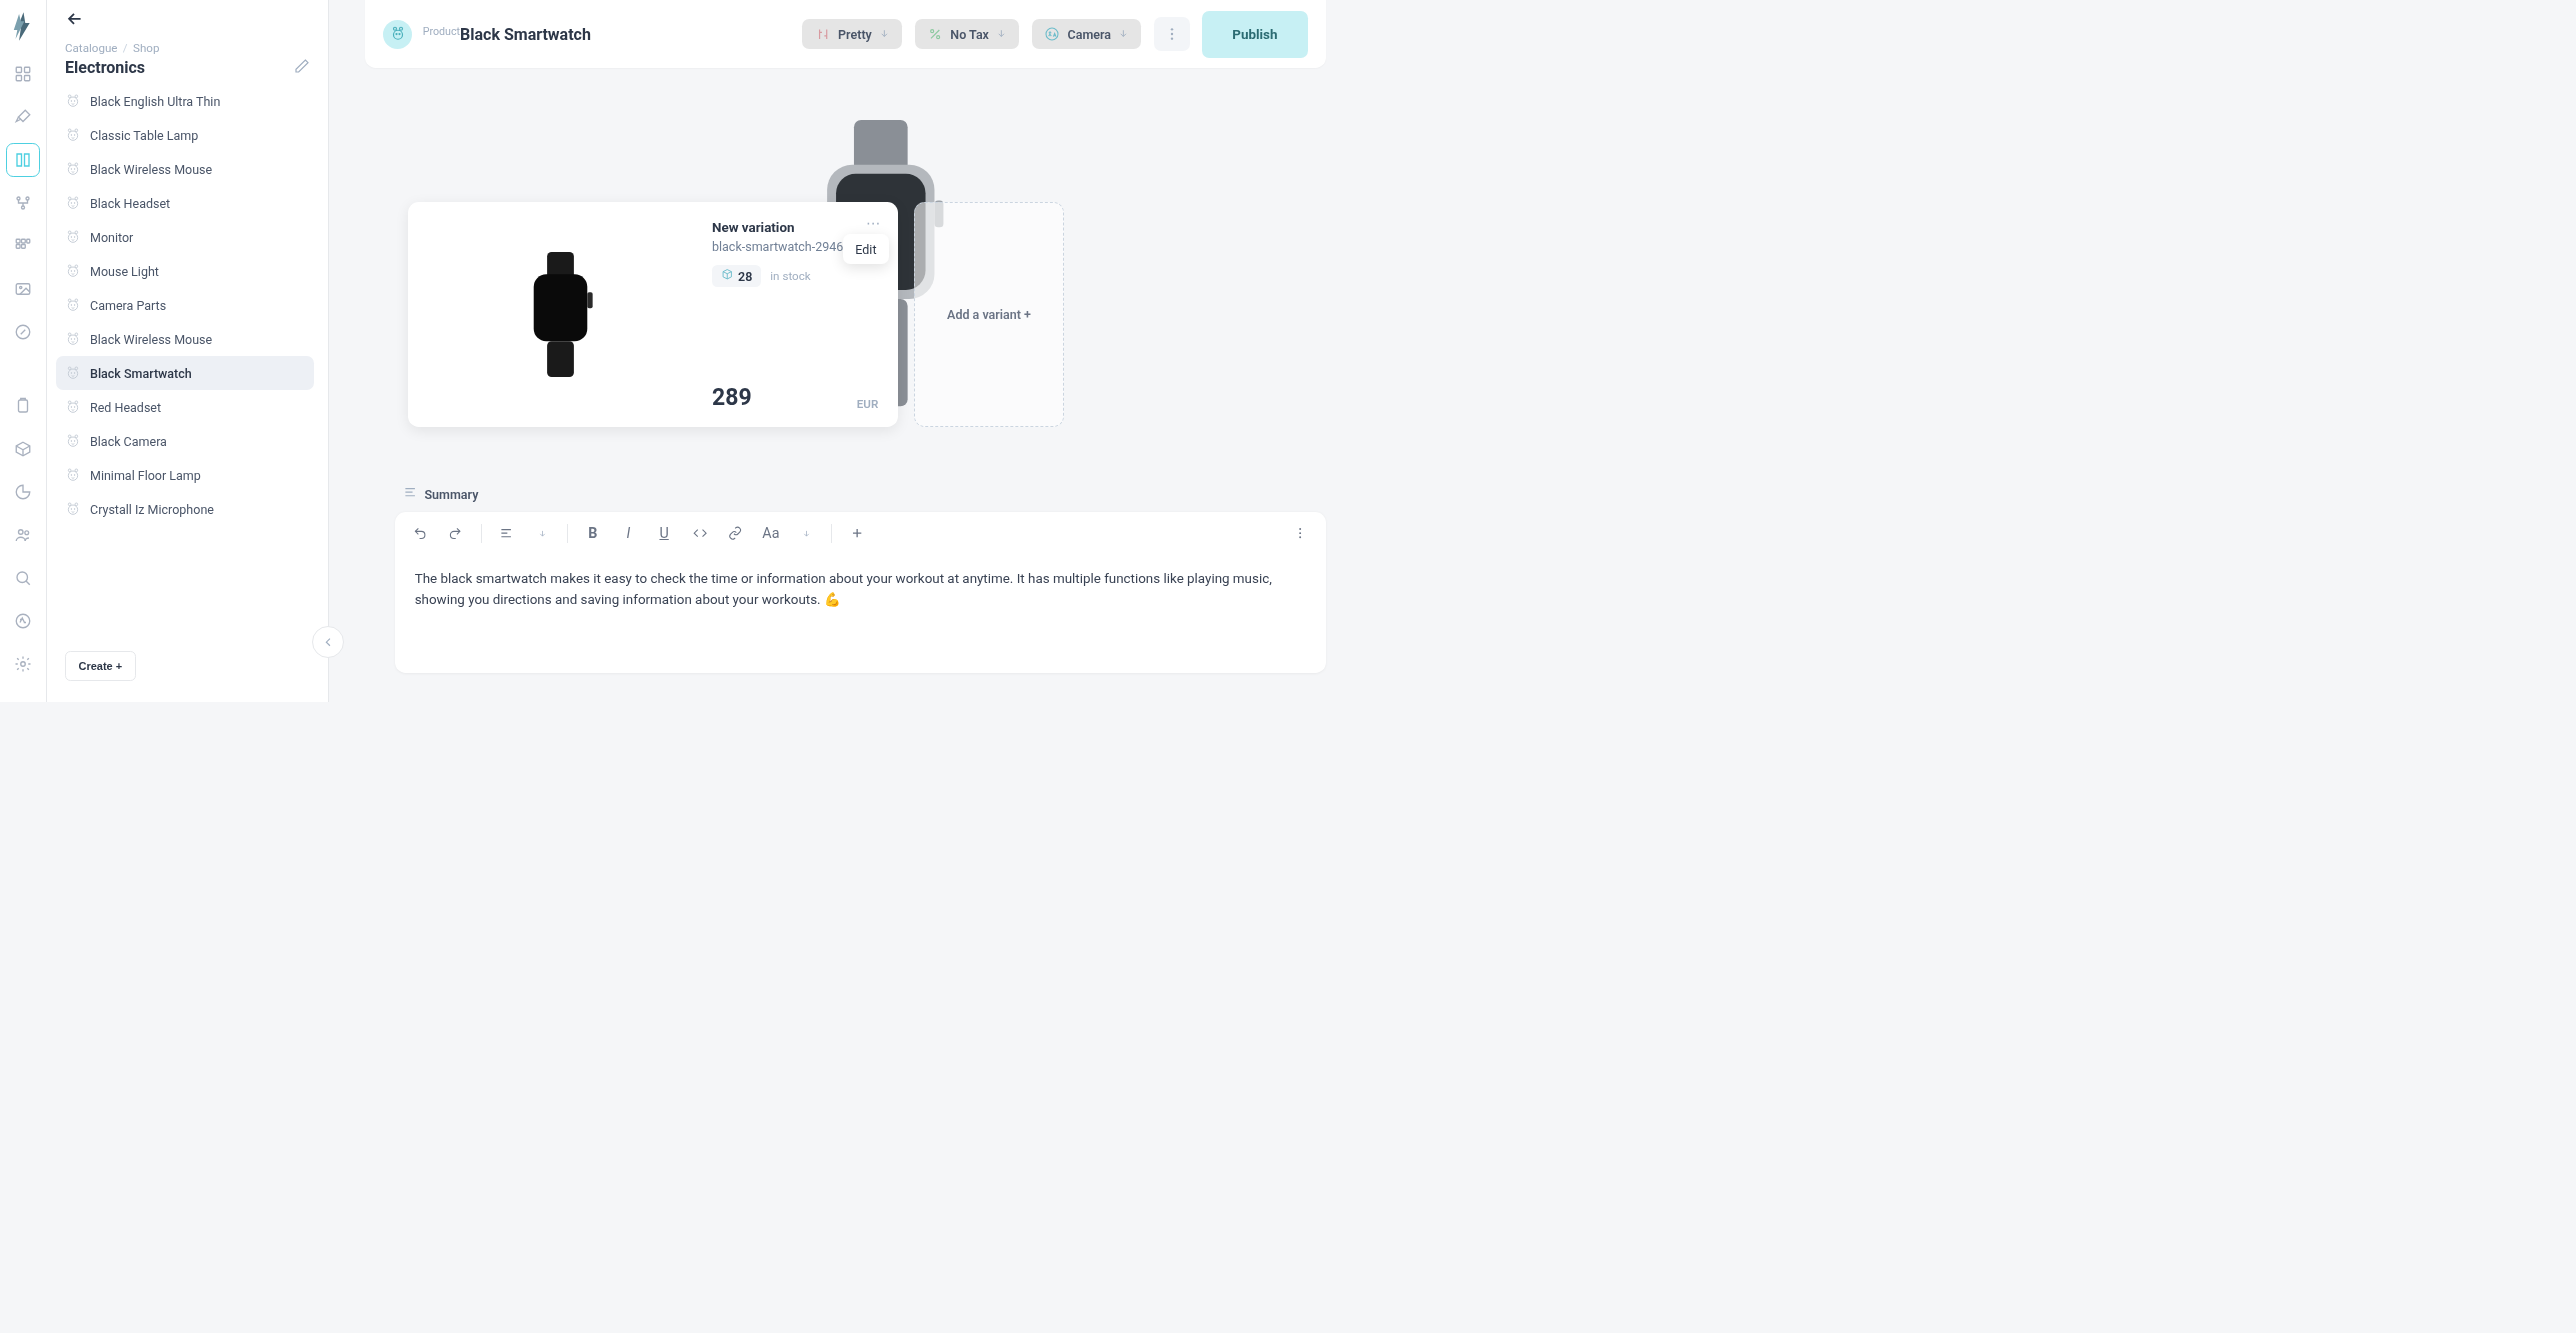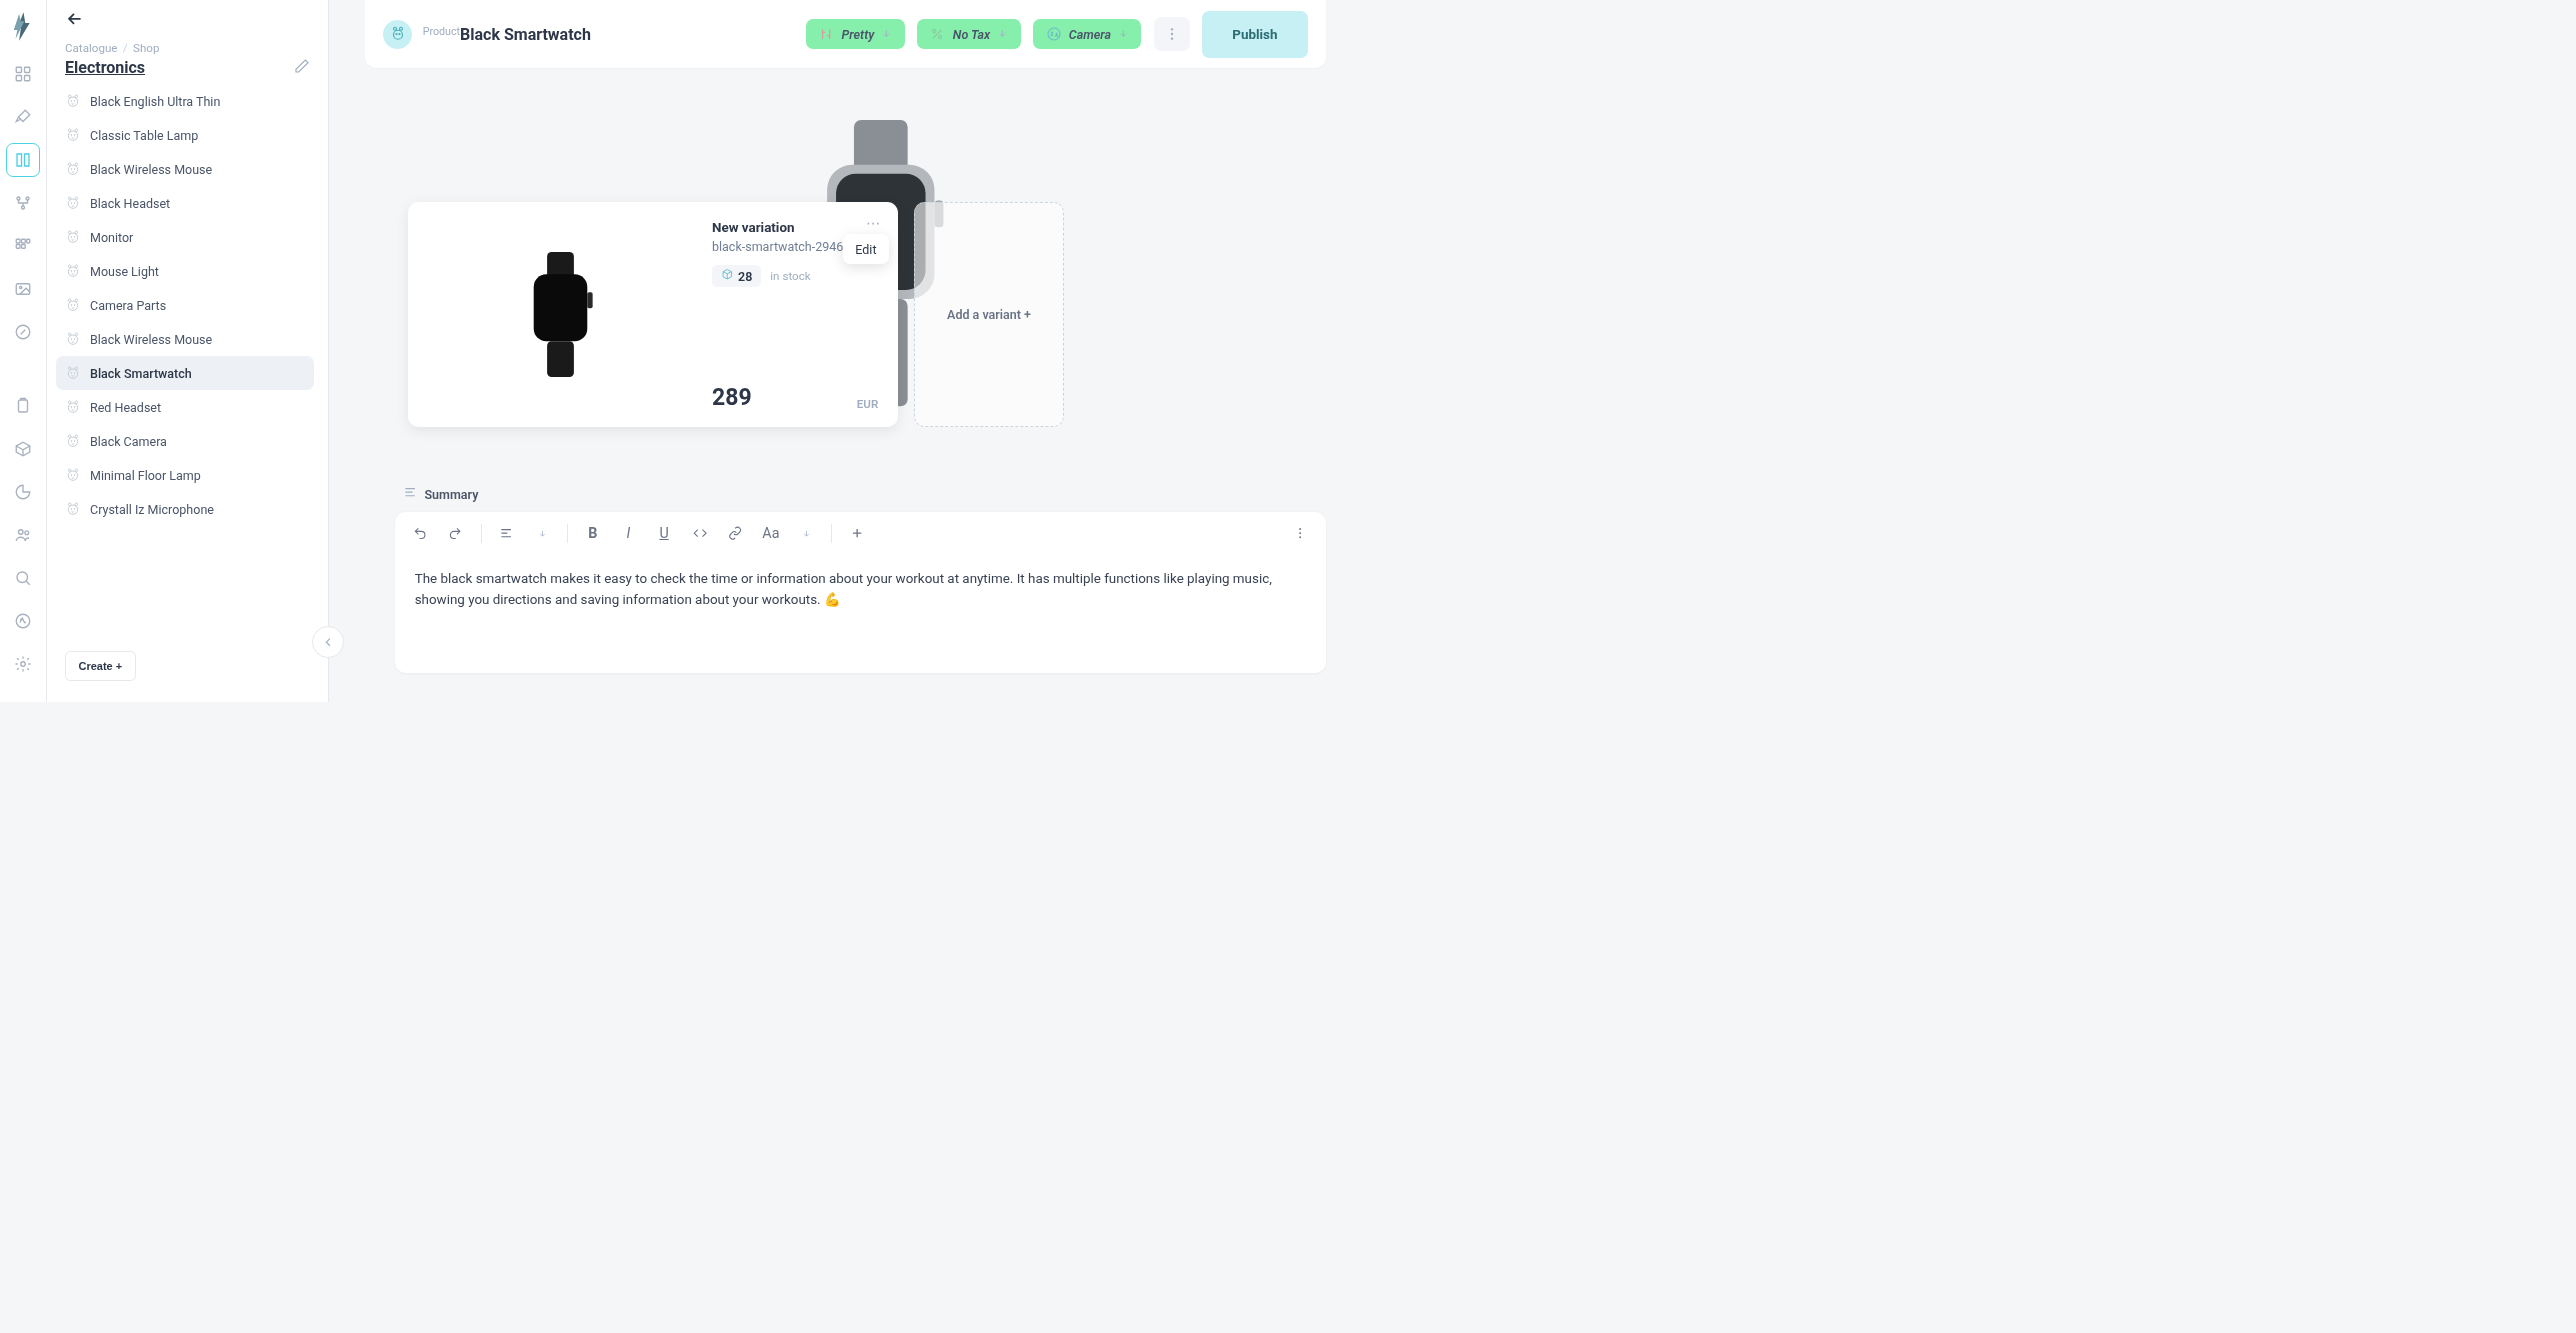--- a/index.html
+++ b/index.html
@@ -56,21 +56,20 @@
 .back-arrow {
   color: #2d3748; cursor: pointer; margin-bottom: 3.6px;
 }
 .crumbs {
   display: flex; gap: 5.4px; color: #a0aec0; font-size: 11.6px; margin-top: 9px;
 }
 .crumbs .sep { color: #cbd5e0; }
 .sb-title-row {
   display: flex; justify-content: space-between; align-items: center;
   padding: 3.6px 18px 7.2px 18px;
-  text-decoration: underline;
 }
 .sb-title { font-weight: 700; font-size: 16px; color: #2d3748; }
 .edit-pencil { color: #a0aec0; cursor: pointer; }
 
 .sb-list {
   flex: 1; overflow-y: auto; padding: 0 9px 0 9px;
   margin-right: 5.4px;
 }
 .sb-list::-webkit-scrollbar { width: 7.2px; }
 .sb-list::-webkit-scrollbar-thumb { background: #d0d4db; border-radius: 3.6px; }
@@ -122,25 +121,24 @@
 .tb-left { display: flex; align-items: center; gap: 10.7px; flex: 1; }
 .tb-avatar {
   width: 29px; height: 29px; border-radius: 50%;
   background: #c7f0f4; display:flex; align-items:center; justify-content:center;
 }
 .tb-meta { display: flex; flex-direction: row; }
 .tb-label { font-size: 10.7px; color: #a0aec0; }
 .tb-title { font-size: 16px; font-weight: 700; color: #2d3748; }
 
 .pill {
-  background: #86efac; border-radius: 7.2px;
+  background: #e5e5e5; border-radius: 7.2px;
   padding: 7.2px 12.5px; display: flex; align-items: center; gap: 7.2px;
   font-size: 12.5px; color: #4a5568; font-weight: 600;
   cursor: pointer;
-  font-style: italic;
 }
 .pill .chev { color: #a0aec0; }
 .pill .pic { width: 16px; height: 16px; display:flex; align-items:center; justify-content:center; }
 .icon-btn {
   background: #f3f5f8; border-radius: 7.2px; width: 36px; height: 34px;
   display:flex; align-items:center; justify-content:center; color:#a0aec0; cursor:pointer;
 }
 .publish-btn {
   background: #c7f0f4; color: #2b6b72; border-radius: 7.2px;
   padding: 16px 30px; font-weight: 700; font-size: 13.4px; cursor: pointer;

